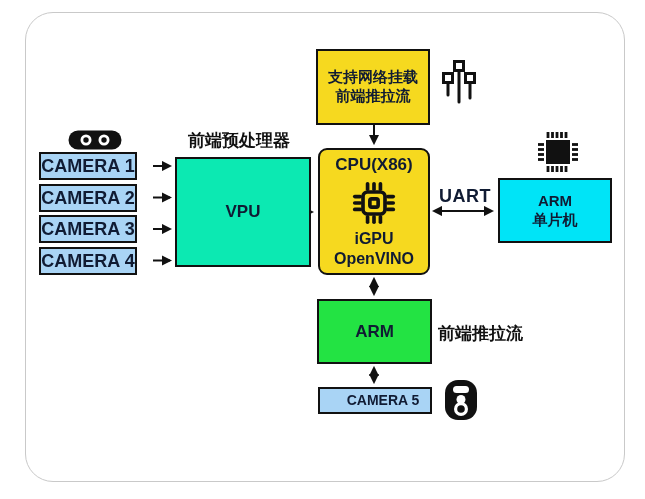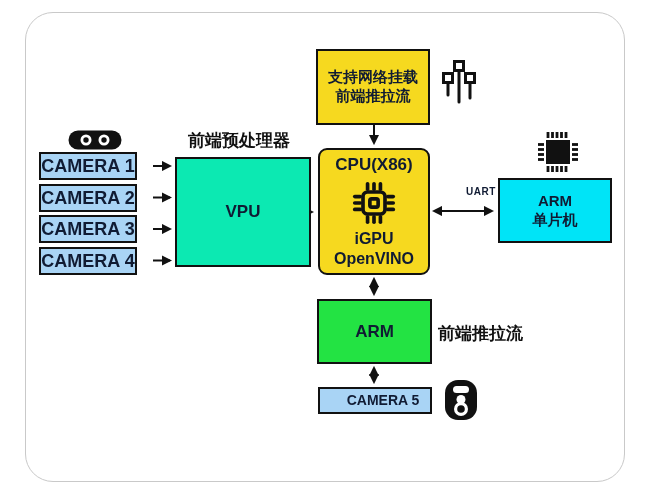--- a/index.html
+++ b/index.html
@@ -18,22 +18,22 @@
   }
   .camera{left:39px;width:98px;height:28px;background:var(--camera-blue,#a9d4f5);font-size:18px;}
   .camera5{left:318px;top:387px;width:114px;height:27px;background:var(--camera-blue,#a9d4f5);font-size:14px;padding-left:16px;}
   .vpu{left:175px;top:157px;width:136px;height:110px;background:var(--vpu-green,#0ce9b2);font-size:17px;}
   .expand{left:316px;top:49px;width:114px;height:76px;background:var(--yellow,#f6d91f);font-size:15px;}
   .cpu{left:318px;top:148px;width:112px;height:127px;background:var(--yellow,#f6d91f);font-size:16px;border-radius:9px;}
   .cpu-title{font-size:17px;margin-bottom:2px;}
   .mcu{left:498px;top:178px;width:114px;height:65px;background:var(--mcu-cyan,#00e4f7);font-size:15px;}
   .armbox{left:317px;top:299px;width:115px;height:65px;background:var(--arm-green,#23e343);font-size:17px;}
   .zh-label{position:absolute;font-weight:700;color:#111;font-size:17px;white-space:nowrap;}
-  .uart{position:absolute;left:454px;top:186px;width:54px;text-align:center;
-        font-weight:700;color:var(--ink,#101b33);font-size:10px;letter-spacing:.5px;}
+  .uart{position:absolute;left:438px;top:186px;width:54px;text-align:center;
+        font-weight:700;color:var(--ink,#101b33);font-size:18px;letter-spacing:.5px;}
   .icon{position:absolute;}
   .arrows{position:absolute;left:0;top:0;pointer-events:none;}
   .chip-in-cpu{margin:4px 0;}
 </style>
 </head>
 <body>
 
 <div class="stage">
   <div class="card"></div>
 

